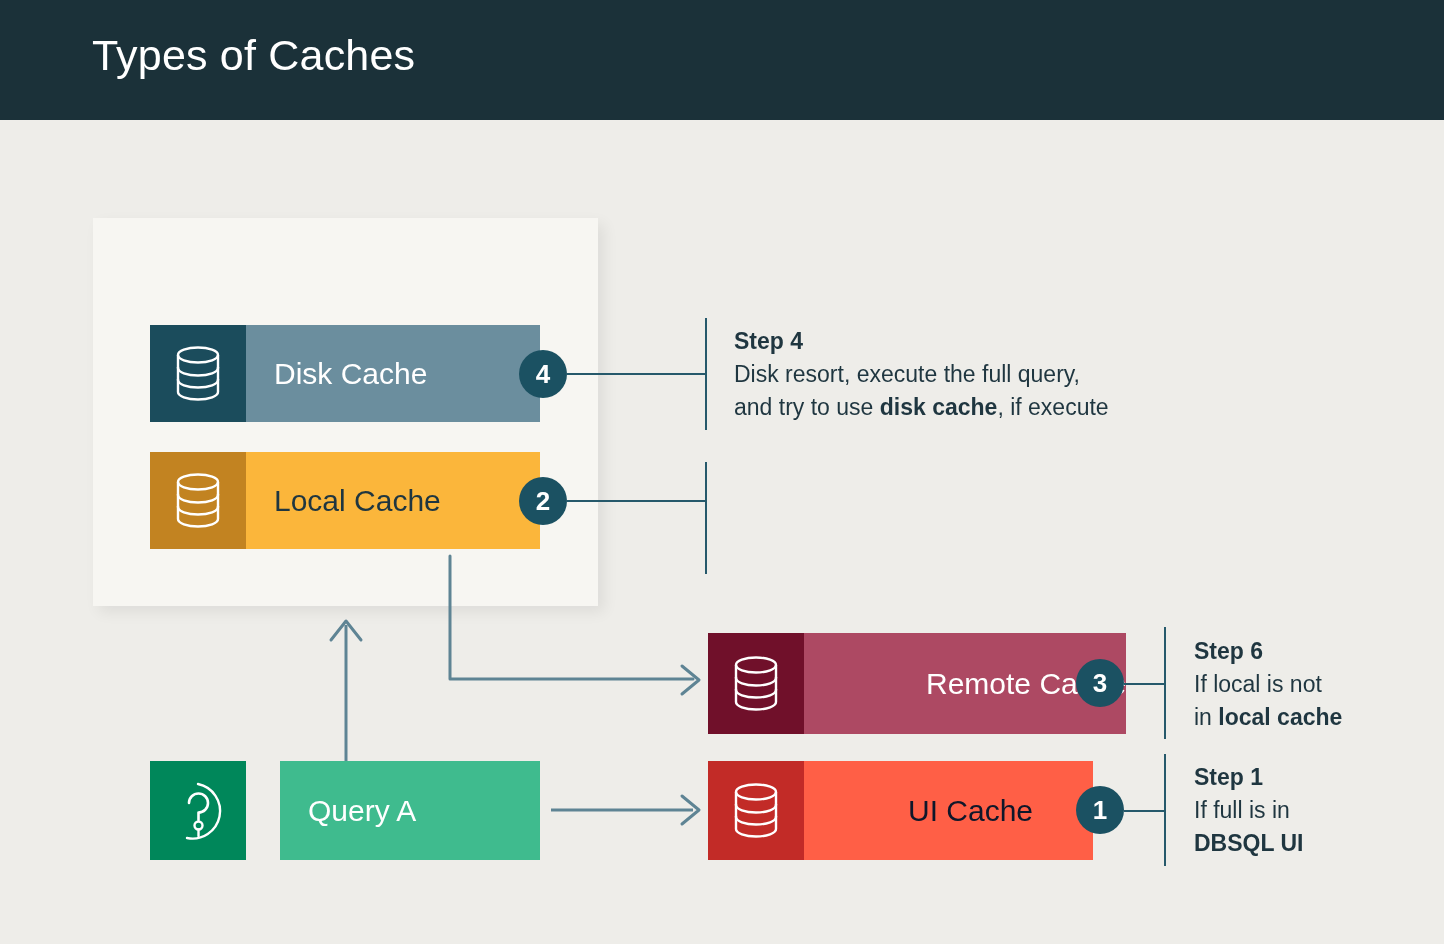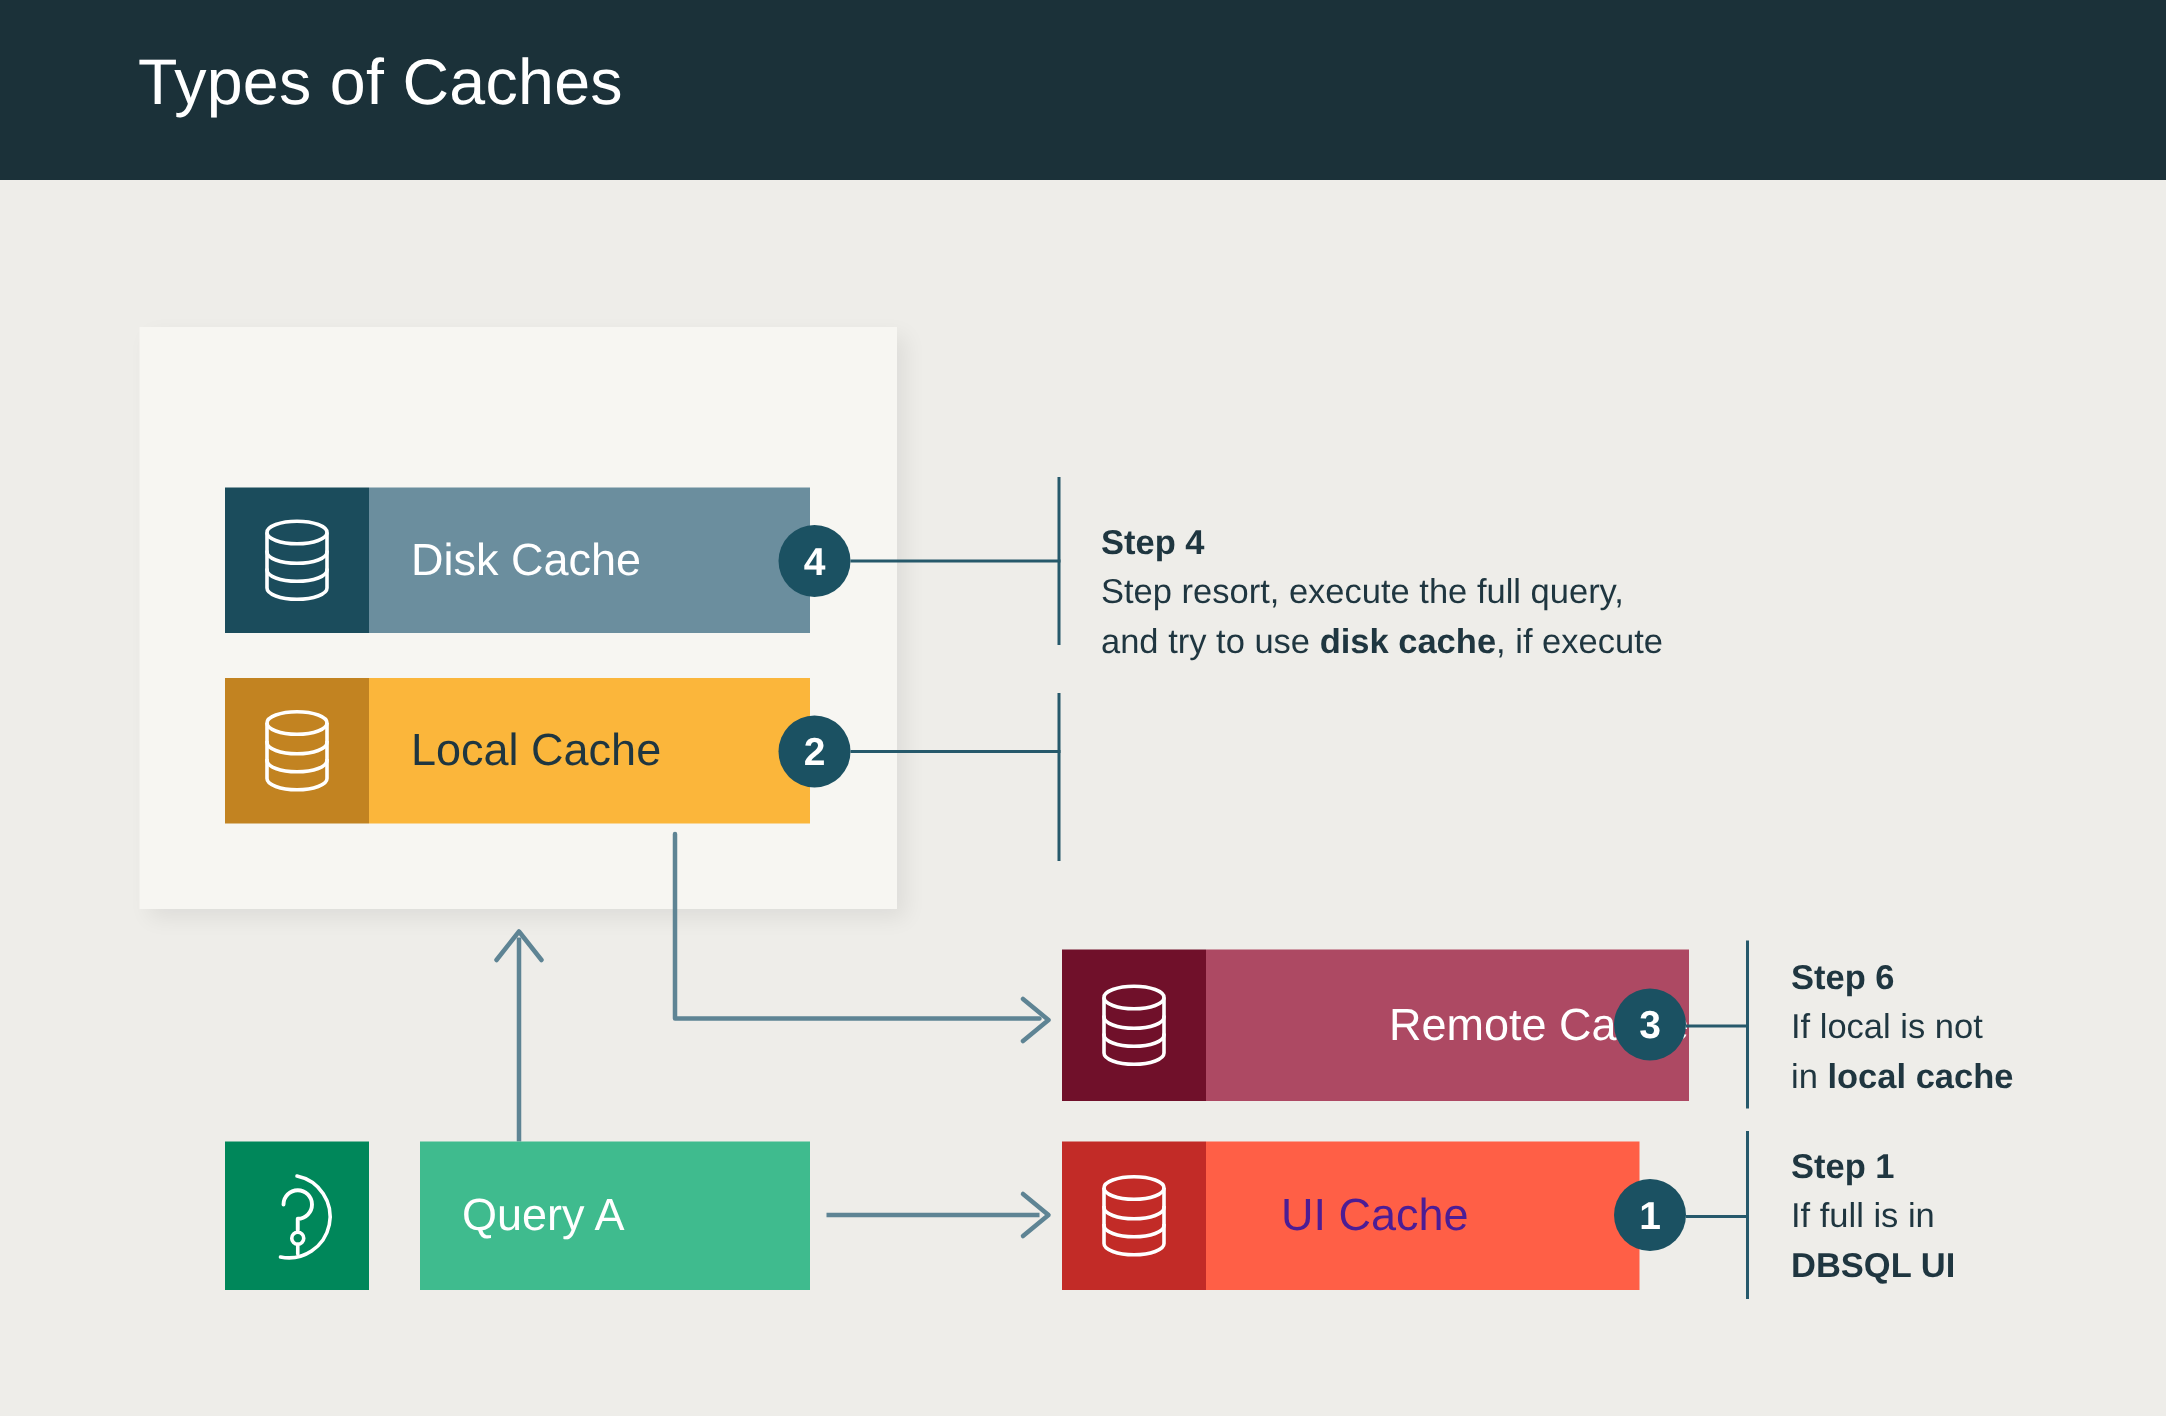--- a/index.html
+++ b/index.html
@@ -131,21 +131,21 @@
     white-space: nowrap;
   }
   .step-line {
     font-size: 23px;
     font-weight: 400;
     line-height: 1.46;
     white-space: nowrap;
   }
   .step-line b { font-weight: 700; }
 
-  #step-4 { left: 734px; top: 326px; margin-top: 20px; }
+  #step-4 { left: 734px; top: 326px; }
   #step-2 { left: 734px; top: 470px; }
   #step-3 { left: 1194px; top: 636px; }
   #step-1 { left: 1194px; top: 762px; }
 
   
   #arrows {
     position: absolute;
     left: 0; top: 0;
     width: 1444px; height: 944px;
     pointer-events: none;
@@ -232,21 +232,21 @@
   <div class="bar" id="bar-ui">
     <div class="bar-icon" style="background:#C22B27">
       <svg class="db-svg" width="50" height="58" viewBox="0 0 50 58">
         <ellipse cx="25" cy="10" rx="20" ry="7.5" fill="none" stroke="#FFFFFF" stroke-width="2.4"></ellipse>
         <path d="M5,10 L5,23 A20,7.5 0 0 0 45,23 L45,10" fill="none" stroke="#FFFFFF" stroke-width="2.4"></path>
         <path d="M5,22 L5,35 A20,7.5 0 0 0 45,35 L45,22" fill="none" stroke="#FFFFFF" stroke-width="2.4"></path>
         <path d="M5,34 L5,47 A20,7.5 0 0 0 45,47 L45,34" fill="none" stroke="#FFFFFF" stroke-width="2.4"></path>
       </svg>
     </div>
     <div class="bar-body" style="background:#FF5F46">
-      <span class="bar-label" style="color:#4c1d95;padding-left:50px">UI Cache</span>
+      <span class="bar-label" style="color:#0f172a;padding-left:104px">UI Cache</span>
     </div>
   </div>
   <div class="badge" id="badge-1">1</div>
 
   <div class="bar" id="bar-query">
     <div class="bar-icon" style="background:#00875A">
       <svg class="q-svg" width="62" height="62" viewBox="0 0 62 62">
         <path d="M31,4 A27,27 0 1 1 20,58" fill="none" stroke="#FFFFFF" stroke-width="2.4" stroke-linecap="round"></path>
         <path d="M22,23 a9.5,9.5 0 1 1 9.5,9.5 L31.5,40" fill="none" stroke="#FFFFFF" stroke-width="2.6" stroke-linecap="round" stroke-linejoin="round"></path>
         <circle cx="31.5" cy="45.5" r="4" fill="none" stroke="#FFFFFF" stroke-width="2.4"></circle>
@@ -266,21 +266,21 @@
 
   <div class="lead" style="left:1124px; top:683px; width:42px;"></div>
   <div class="rule" style="left:1164px; top:627px; height:112px;"></div>
 
   <div class="lead" style="left:1124px; top:810px; width:42px;"></div>
   <div class="rule" style="left:1164px; top:754px; height:112px;"></div>
 
   <div class="step" id="step-4">
     <div class="step-title">Step 4</div>
     <div class="step-line">
-      <span>Step resort, execute the full query,</span><b></b><span></span>
+      <span>Disk resort, execute the full query,</span><b></b><span></span>
     </div>
     <div class="step-line">
       <span>and try to use </span><b>disk cache</b><span>, if execute</span>
     </div>
   </div>
 
 
   <div class="step" id="step-3">
     <div class="step-title">Step 6</div>
     <div class="step-line">

